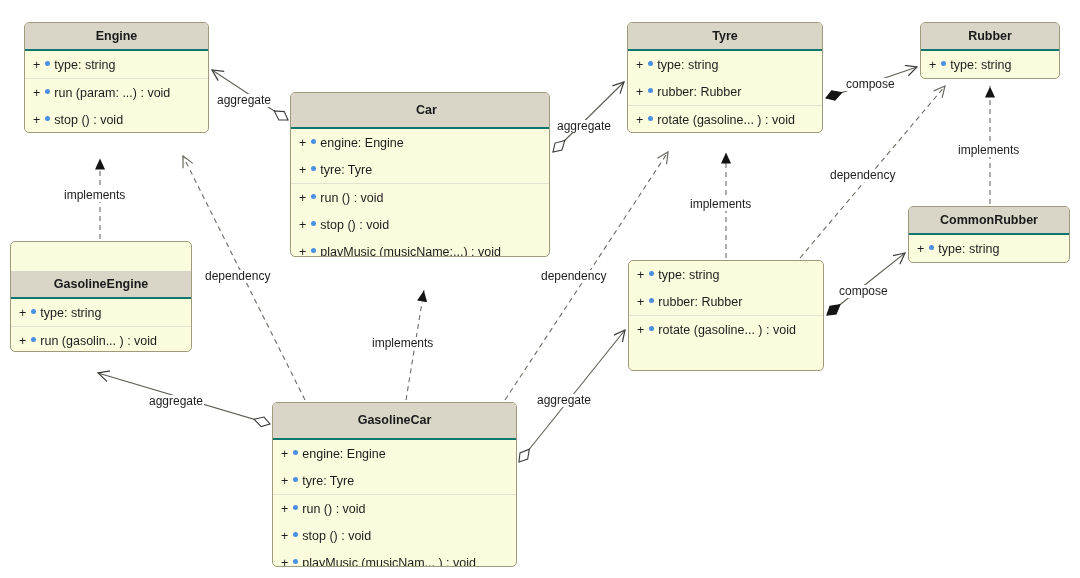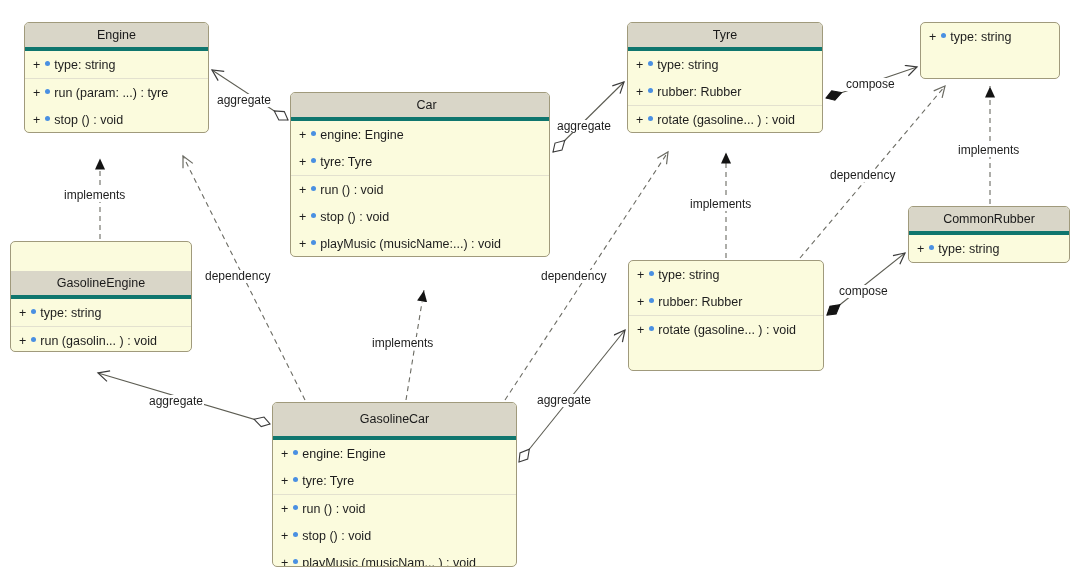--- a/index.html
+++ b/index.html
@@ -18,23 +18,23 @@
     box-sizing:border-box;
     border:1px solid #a09a7c;
     border-radius:5px;
     background:#fbfbdd;
     overflow:hidden;
     box-shadow:0 0 0 0 rgba(0,0,0,0);
   }
   .uml-header{
     box-sizing:border-box;
     background:#d9d6c8;
-    border-bottom:4px solid #0f766e;
+    border-bottom:2px solid #0f766e;
     text-align:center;
-    font-weight:normal;
+    font-weight:bold;
     font-size:12.5px;
     color:#1a1a1a;
     line-height:1;
     display:flex;
     align-items:center;
     justify-content:center;
   }
   .uml-section{
     box-sizing:border-box;
   }
@@ -162,31 +162,31 @@
           <div class="uml-row" style="height: 27px;">
             <span class="vis-plus">+</span>
             <span class="dot"></span>
             <span>type: string</span>
           </div>
         </div>
         <div class="uml-section">
           <div class="uml-row" style="height: 27px;">
             <span class="vis-plus">+</span>
             <span class="dot"></span>
-            <span>run (param: ...) : tyre</span>
+            <span>run (param: ...) : void</span>
           </div>
           <div class="uml-row" style="height: 27px;">
             <span class="vis-plus">+</span>
             <span class="dot"></span>
             <span>stop () : void</span>
           </div>
         </div>
       </div>
       <div class="uml-class" style="left: 290px; top: 92px; width: 260px; height: 165px;">
-        <div class="uml-header" style="height: 28px; padding-left: 13px;">Car</div>
+        <div class="uml-header" style="height: 36px; padding-left: 13px;">Car</div>
         <div class="uml-section">
           <div class="uml-row" style="height: 27px;">
             <span class="vis-plus">+</span>
             <span class="dot"></span>
             <span>engine: Engine</span>
           </div>
           <div class="uml-row" style="height: 27px;">
             <span class="vis-plus">+</span>
             <span class="dot"></span>
             <span>tyre: Tyre</span>
@@ -226,20 +226,21 @@
         </div>
         <div class="uml-section">
           <div class="uml-row" style="height: 27px;">
             <span class="vis-plus">+</span>
             <span class="dot"></span>
             <span>rotate (gasoline... ) : void</span>
           </div>
         </div>
       </div>
       <div class="uml-class" style="left: 920px; top: 22px; width: 140px; height: 57px;">
+        <div class="uml-header" style="height: 28px;">Rubber</div>
         <div class="uml-section">
           <div class="uml-row" style="height: 27px;">
             <span class="vis-plus">+</span>
             <span class="dot"></span>
             <span>type: string</span>
           </div>
         </div>
       </div>
       <div class="uml-class" style="left: 10px; top: 241px; width: 182px; height: 111px;">
         <div class="uml-header" style="height: 28px; margin-top: 29px;">GasolineEngine</div>

